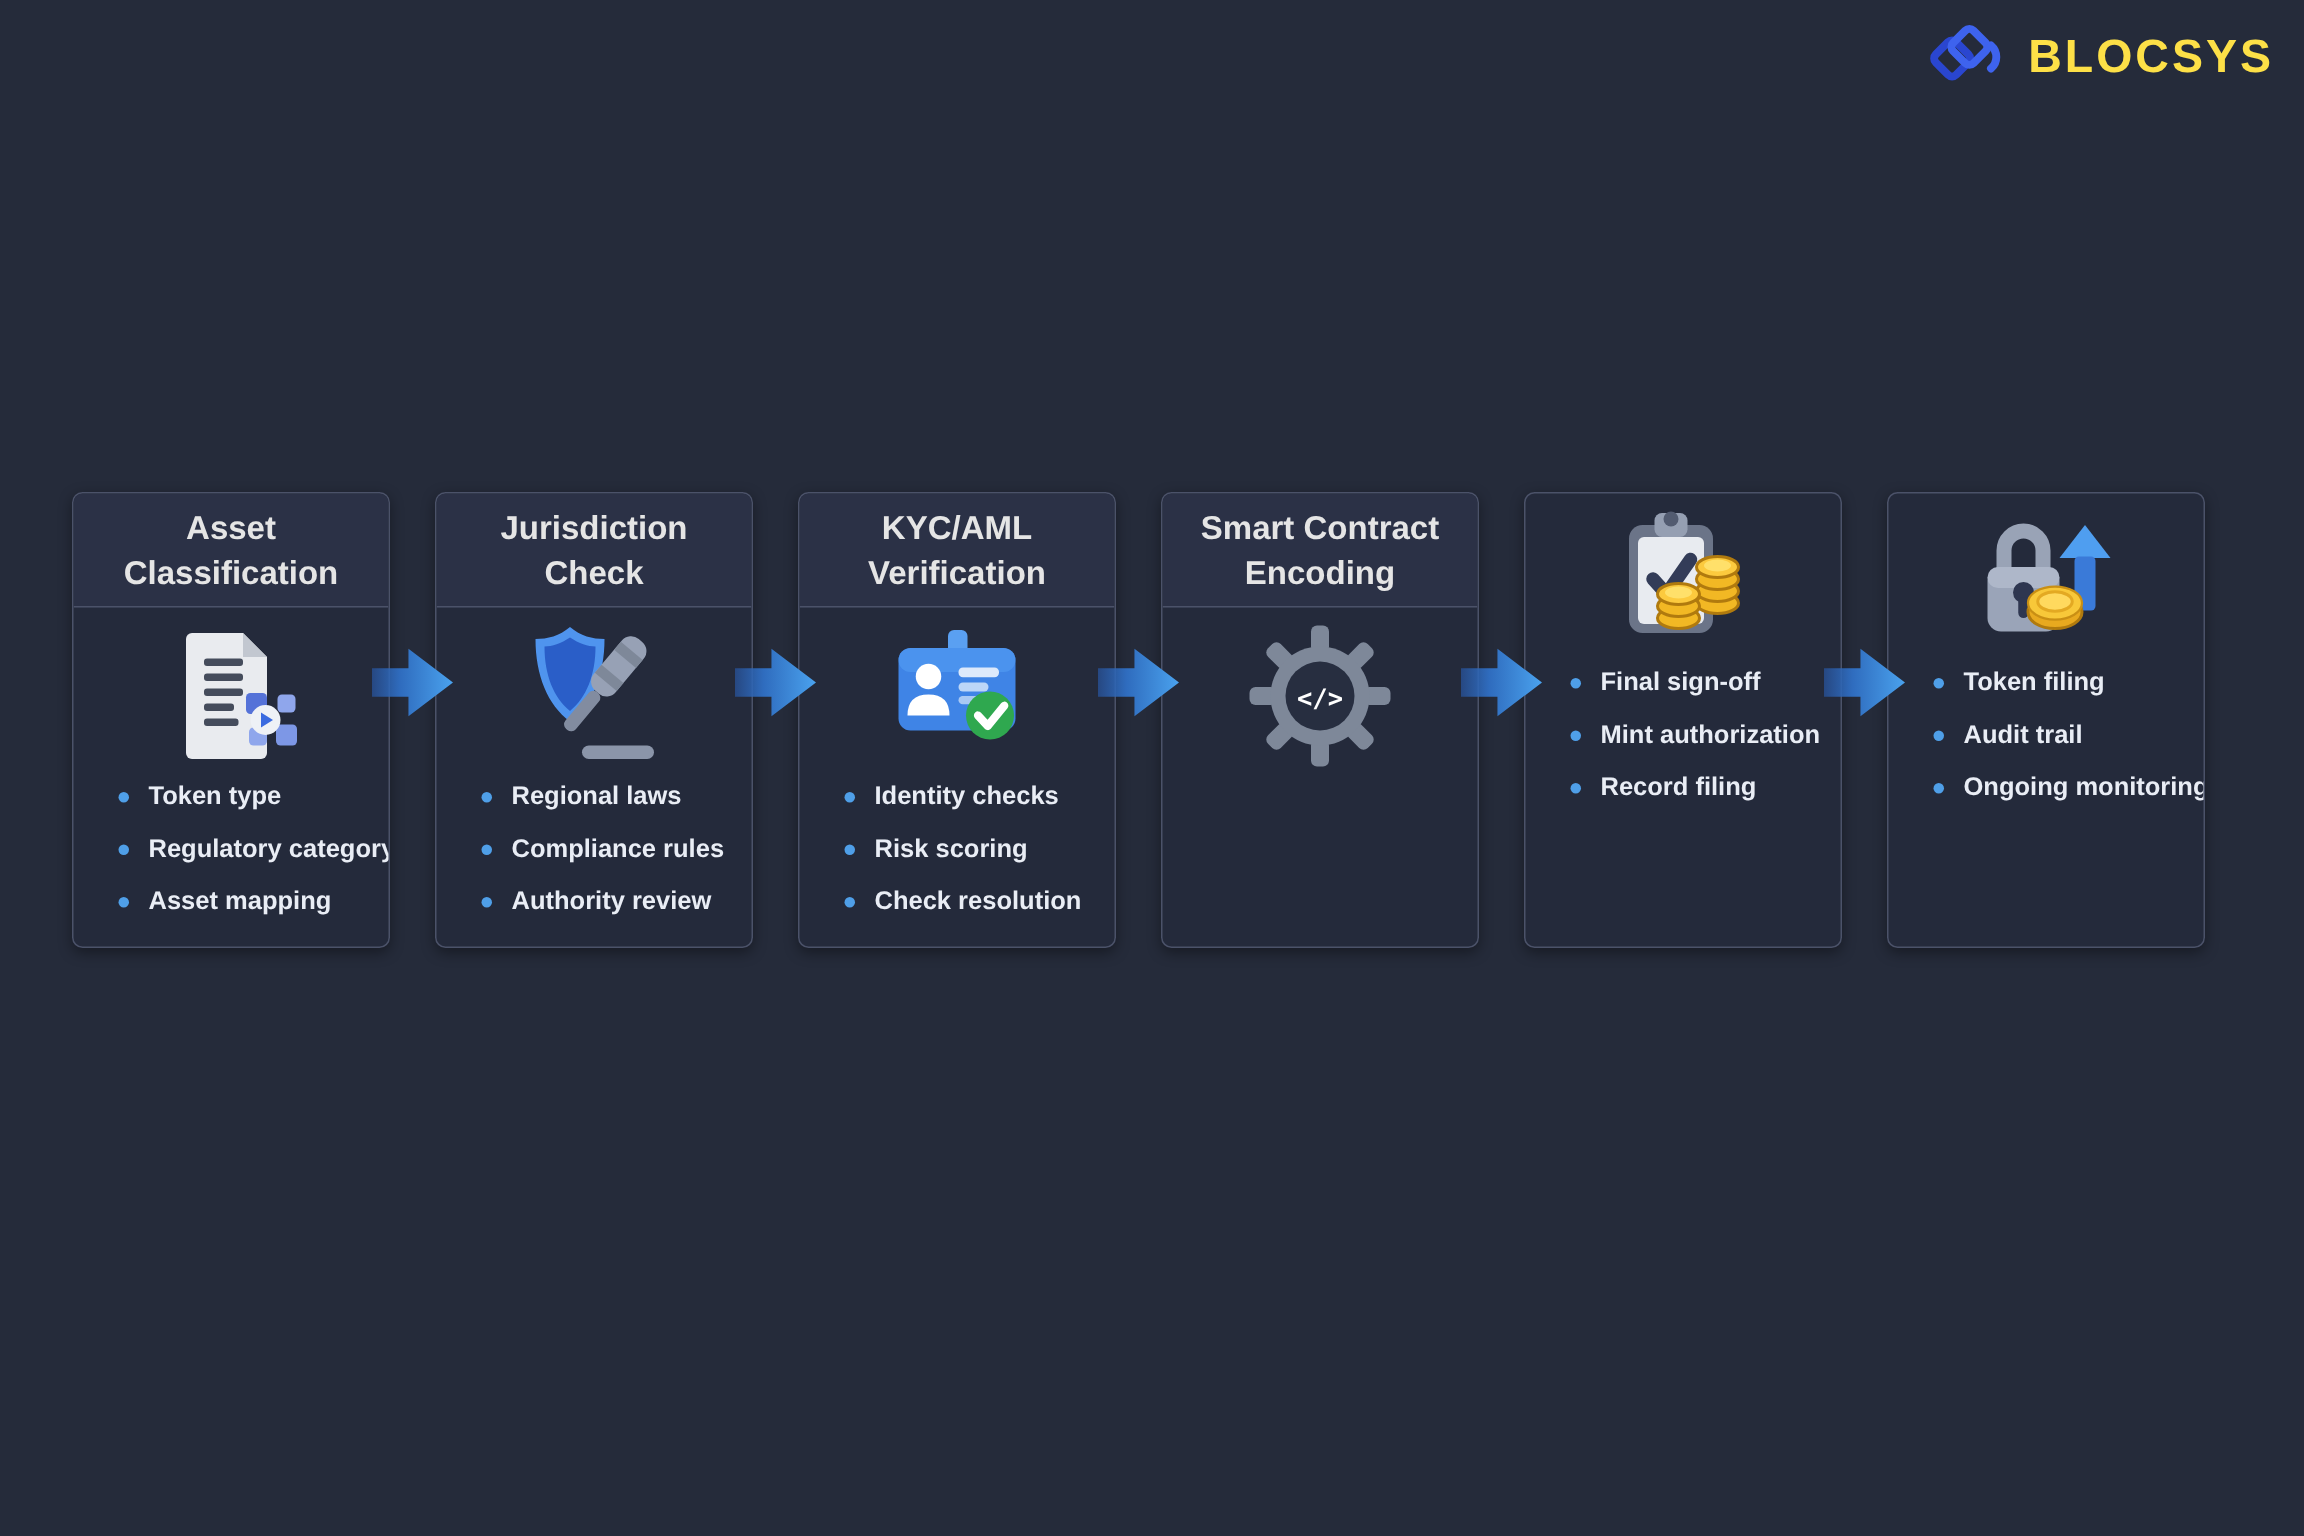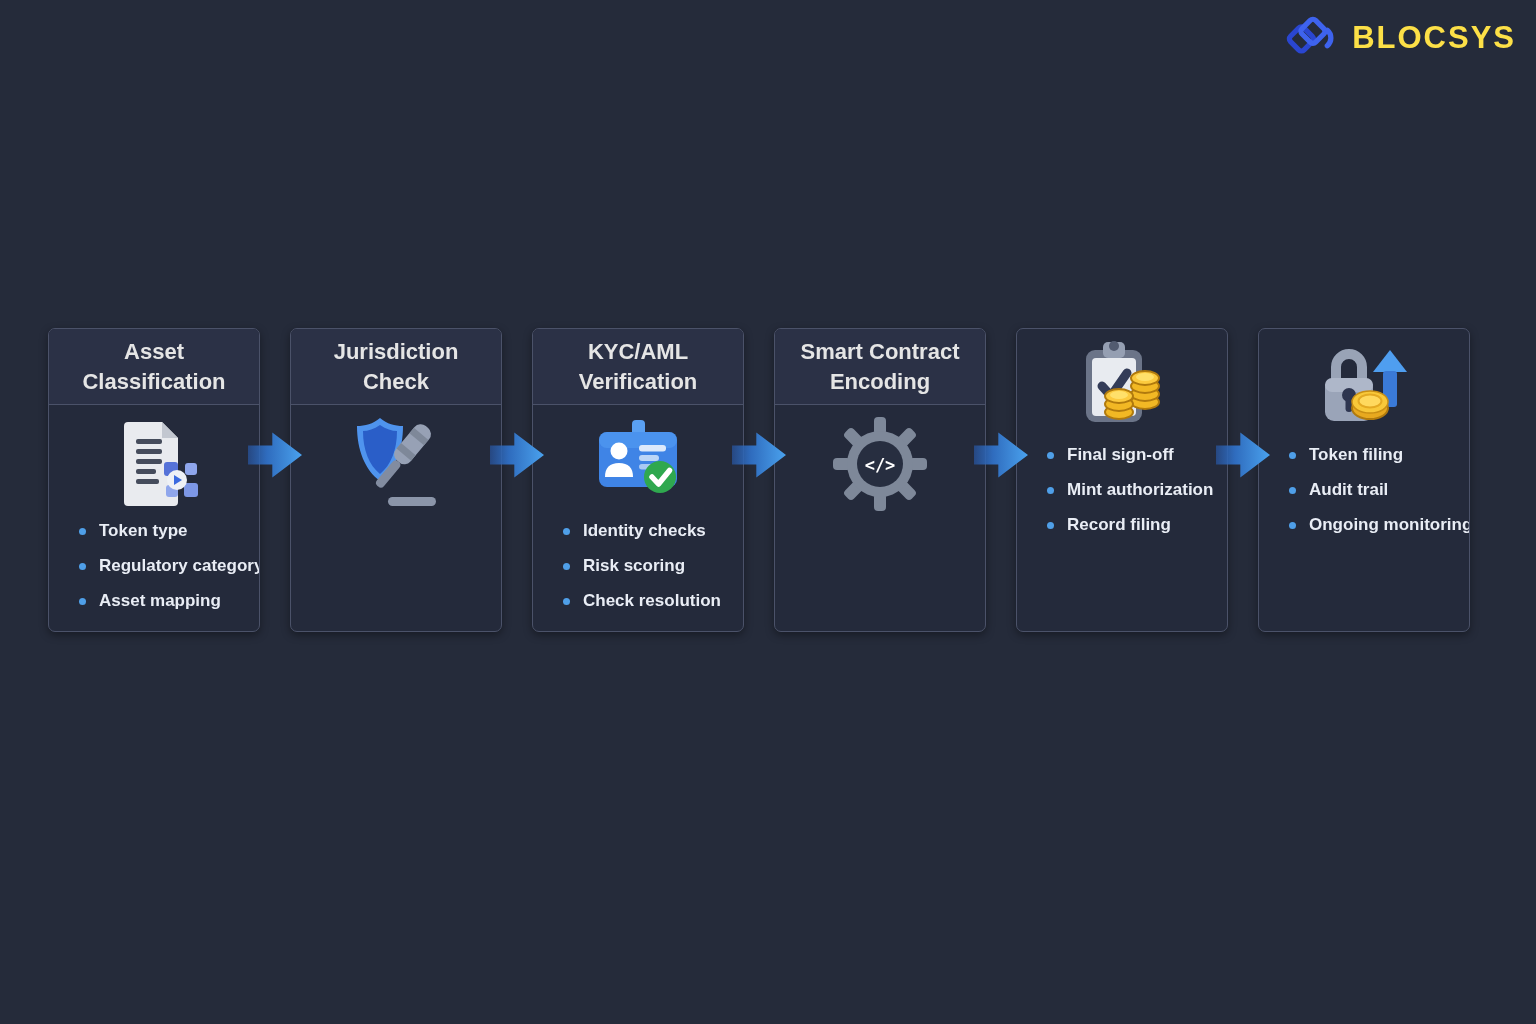--- a/index.html
+++ b/index.html
@@ -154,20 +154,34 @@
           <path d="M36 11 C42 15 48 17 53 17 C53 36 47 51 36 60 C25 51 19 36 19 17 C24 17 30 15 36 11 Z" fill="#2a5ec8"></path>
           <g transform="rotate(40 66 34)">
             <rect x="56" y="7" width="19" height="45" rx="8" fill="#97a1b5"></rect>
             <rect x="56" y="16" width="19" height="7" fill="#7e8899"></rect>
             <rect x="56" y="36" width="19" height="7" fill="#7e8899"></rect>
             <rect x="61.5" y="52" width="9" height="32" rx="4" fill="#828ca0"></rect>
           </g>
           <rect x="44" y="83" width="48" height="9" rx="4.5" fill="#8b95a9"></rect>
         </svg>
       </div>
+      <ul class="bullets">
+        <li>
+            <span class="dot"></span>
+            <span>Regional laws</span>
+          </li>
+        <li>
+            <span class="dot"></span>
+            <span>Compliance rules</span>
+          </li>
+        <li>
+            <span class="dot"></span>
+            <span>Authority review</span>
+          </li>
+      </ul>
     </div>
   </section>
 
   <div class="arrow-slot">
       <div class="flow-arrow"></div>
     </div>
 
   <section class="card">
     <header class="card-header">
       <h2>

